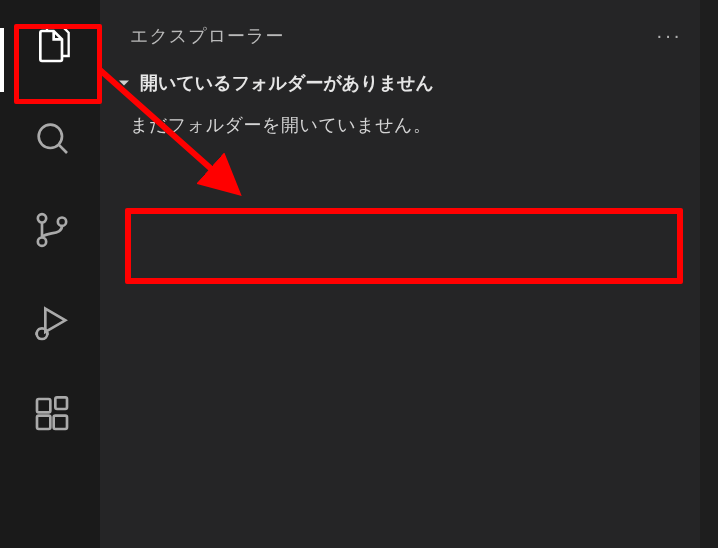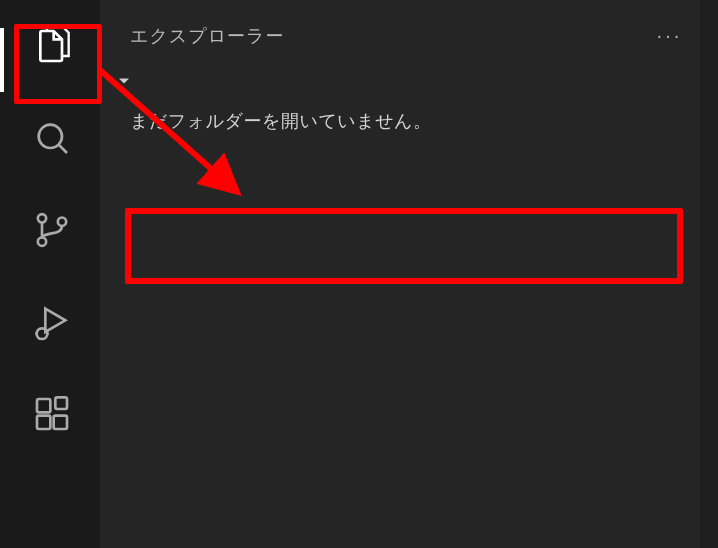--- a/index.html
+++ b/index.html
@@ -200,20 +200,21 @@
       <span class="sidebar-title">エクスプローラー</span>
       <span class="more-actions">···</span>
     </div>
 
     <div class="section-header">
       <span class="chevron">
         <svg viewBox="0 0 16 16">
             <path d="M4 6 L8 10 L12 6 Z"></path>
           </svg>
       </span>
+      <span class="section-title">開いているフォルダーがありません</span>
     </div>
 
     <div class="content">
       <div class="message">まだフォルダーを開いていません。</div>
     </div>
   </div>
 
   <div class="right-edge"></div>
 </div>
 

